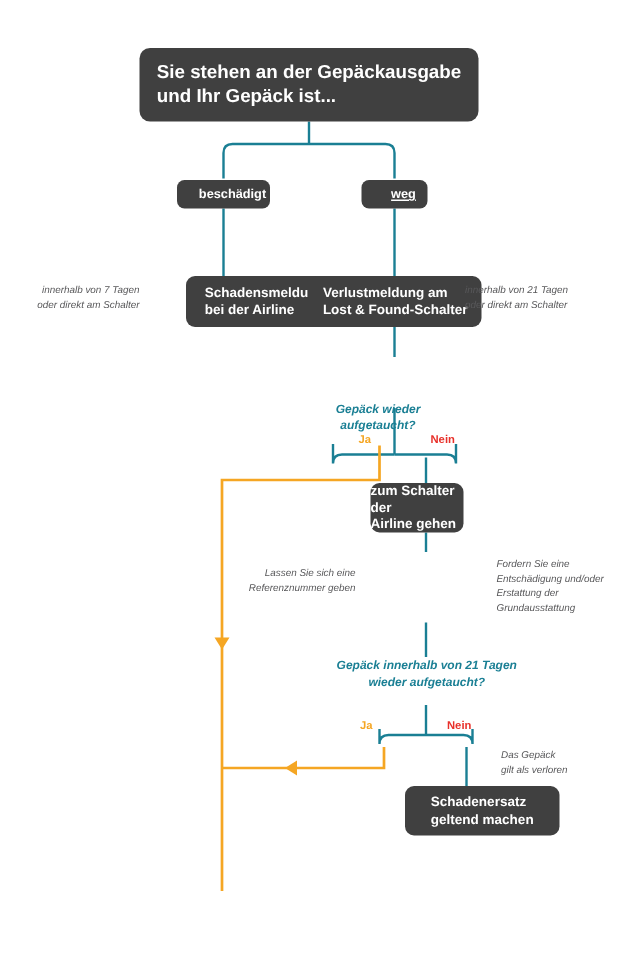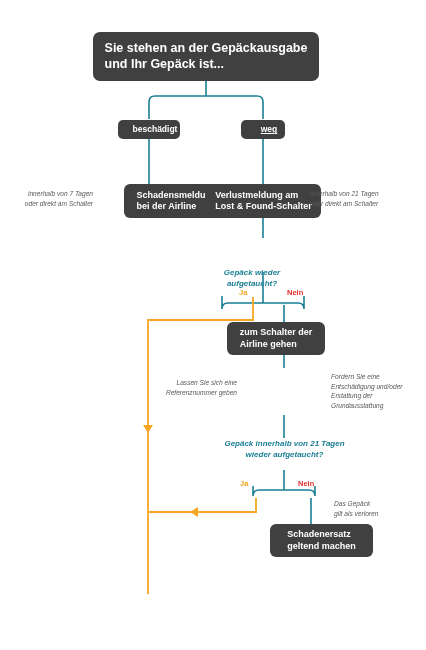--- a/index.html
+++ b/index.html
@@ -161,21 +161,21 @@
   <div class="anno right" style="left:310px; top:189px; width:100px;">innerhalb von 21 Tagen
 oder direkt am Schalter</div>
 
   <div class="question" style="left:192px; top:238px; width:120px;margin-top:29px;">Gepäck wieder
 aufgetaucht?</div>
 
   <div class="branch-label yes" style="left:239px; top:288px; width:28px;">Ja</div>
 
   <div class="branch-label no" style="left:287px; top:288px; width:34px;">Nein</div>
 
-  <div class="node box" style="left:227px; top:322px; width:98px; height:33px;">zum Schalter der
+  <div class="node box" style="left:247px; top:322px; width:62px; height:33px;">zum Schalter der
 Airline gehen</div>
 
 
   <div class="anno left" style="left:161px; top:378px; width:76px;">Lassen Sie sich eine
 Referenznummer geben</div>
 
   <div class="anno right" style="left:331px; top:372px; width:82px;">Fordern Sie eine
 Entschädigung und/oder
 Erstattung der
 Grundausstattung</div>

